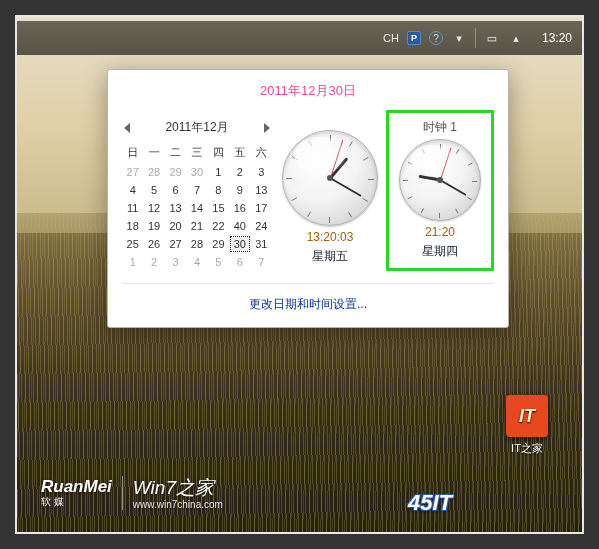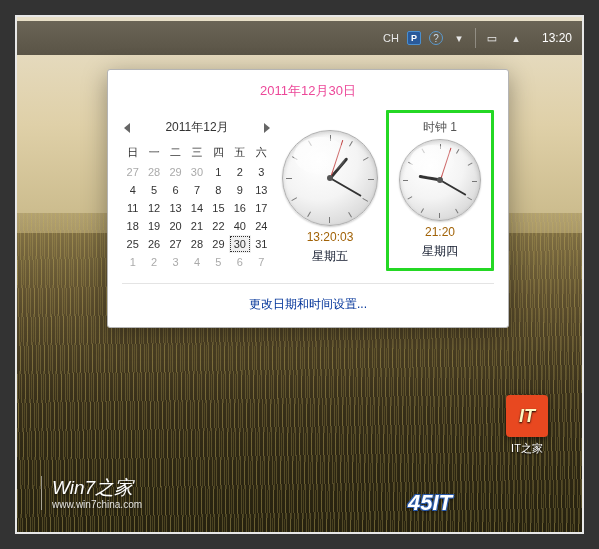--- a/index.html
+++ b/index.html
@@ -194,20 +194,23 @@
     </div>
     <div class="settings-link">更改日期和时间设置...</div>
   </div>
 
   <div class="desktop-icon">
     <div class="ico">IT</div>
     <div>IT之家</div>
   </div>
 
   <div class="watermarks">
+    <div class="wm-ruanmei">
+      <span>RuanMei</span><small>软媒</small>
+    </div>
     <div class="wm-div"></div>
     <div class="wm-win7">
       <span>Win7之家</span><small>www.win7china.com</small>
     </div>
   </div>
   <div class="wm-45it">
     <div class="big"><span class="n">45IT</span><span class="c"></span></div>
   </div>
 </div>
 

